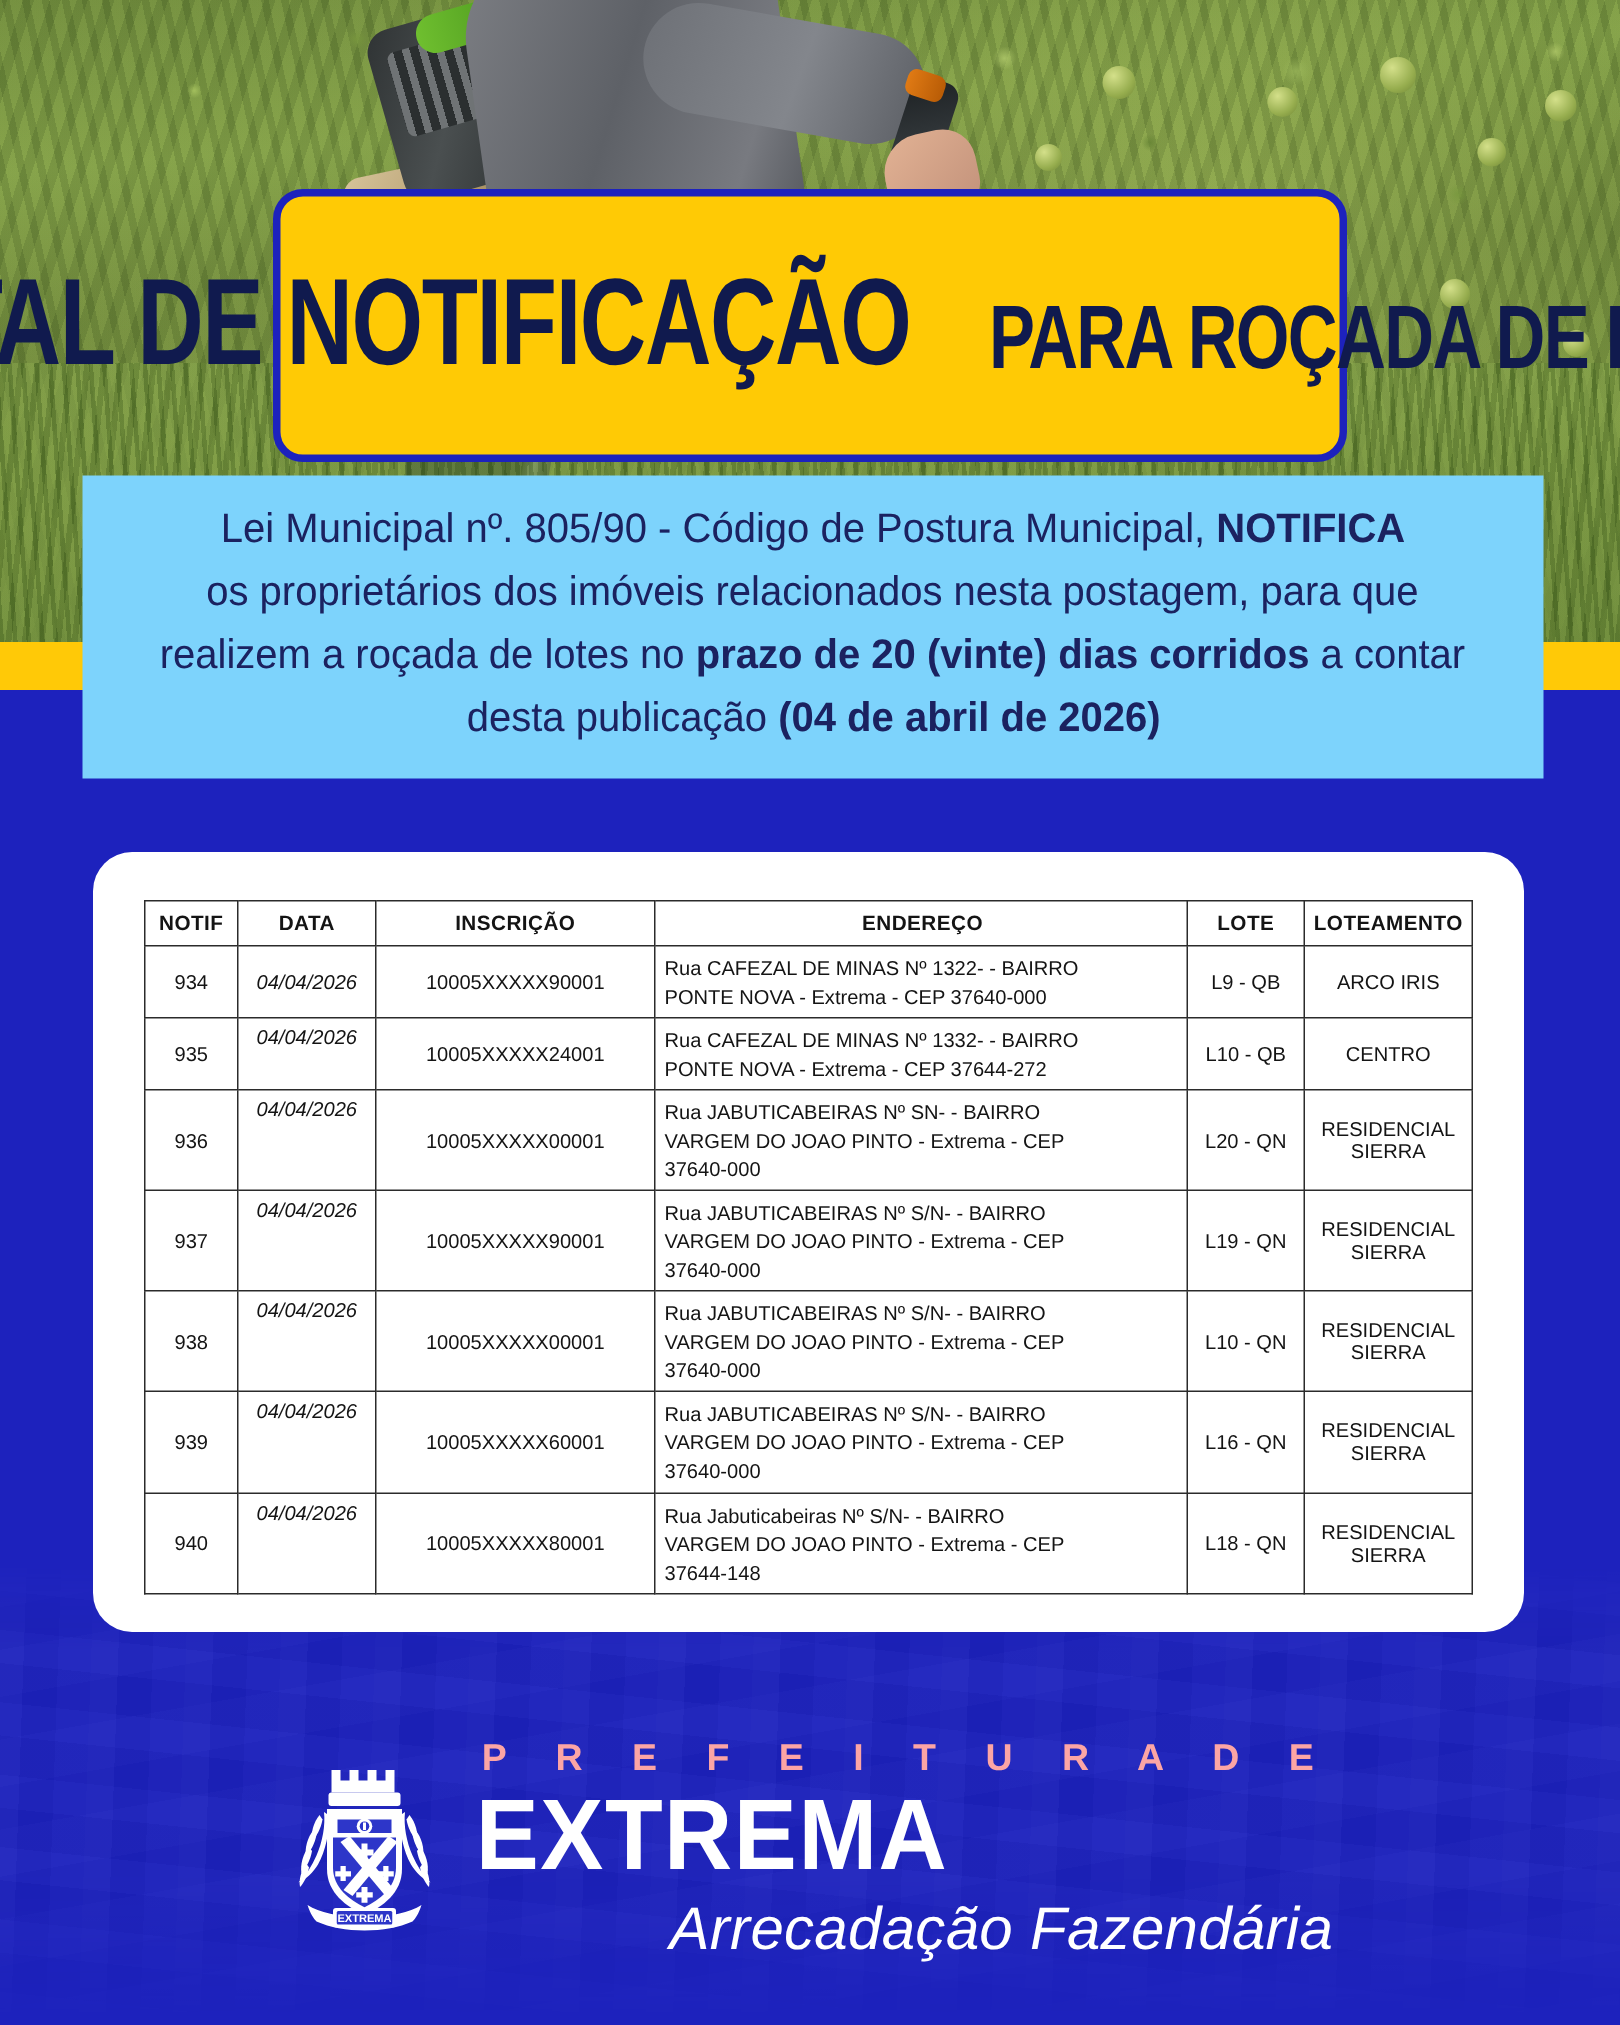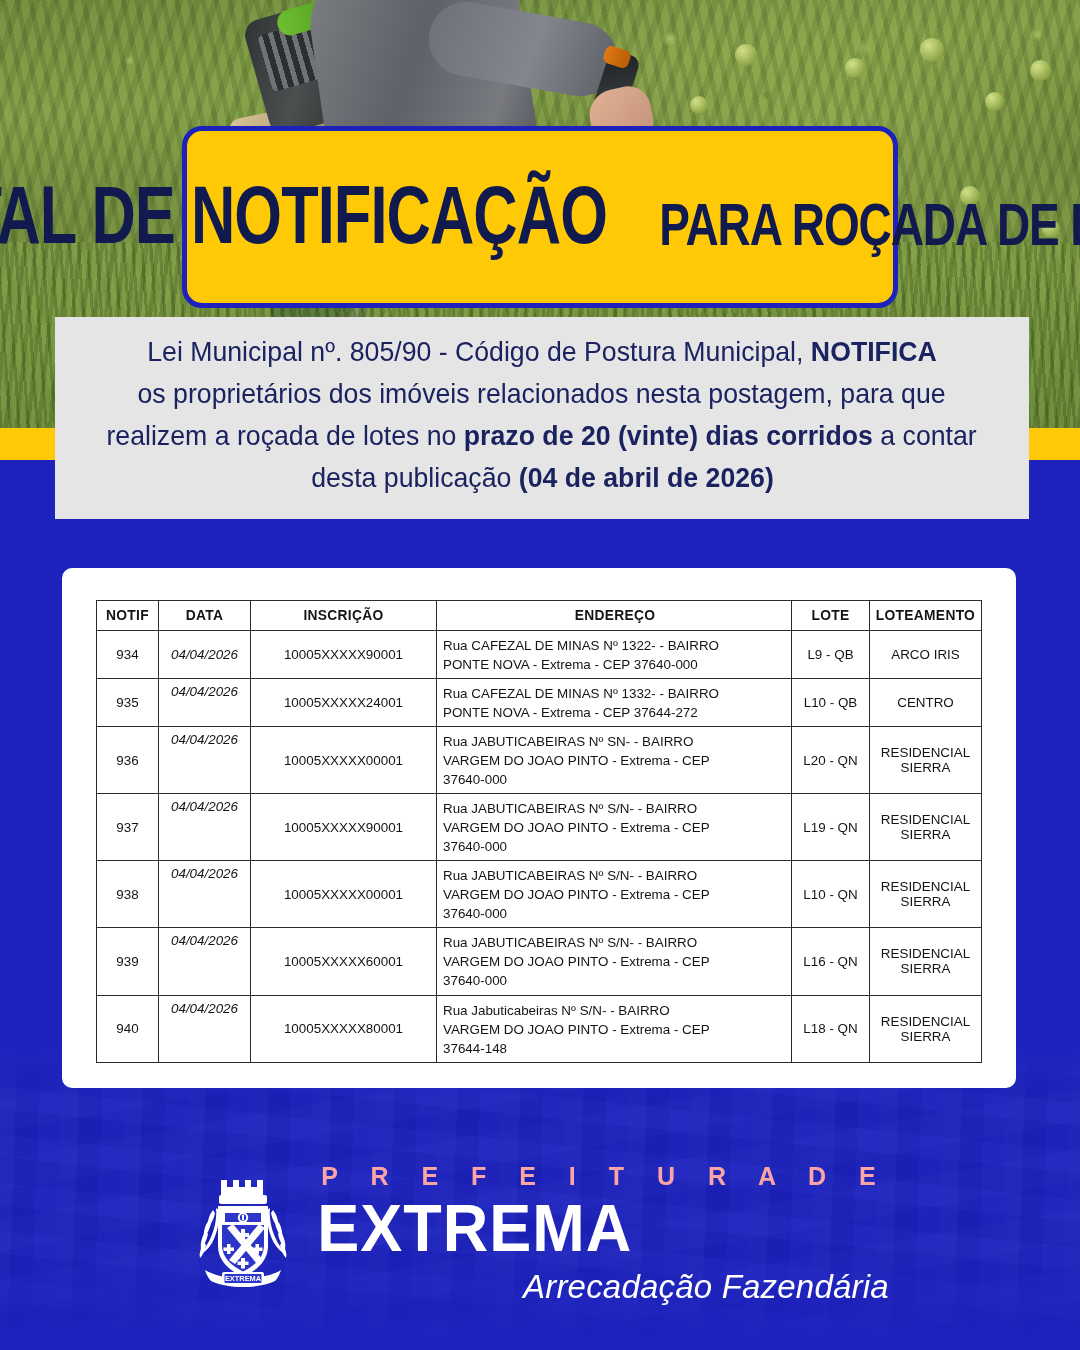--- a/index.html
+++ b/index.html
@@ -164,37 +164,37 @@
     font-size:50px; font-weight:700; color:#101a4e;
     letter-spacing:-1.2px; line-height:1;
     transform:scaleX(.92) scaleY(1.2);
     margin-top:22px;
     white-space:nowrap;
   }
 
   
   .law-panel{
     position:absolute; left:55px; top:317px; width:974px; height:202px;
-    background:#e5e5e5;
+    background:#7dd3fc;
     display:flex; flex-direction:column;
     align-items:center; justify-content:center;
     padding:8px 16px 14px;
   }
   .law-line{
     color:#1b2260; font-size:27.5px; line-height:1.52;
     text-align:center; white-space:nowrap;
     transform:scaleX(.97);
   }
   .law-line b{ font-weight:700; }
 
   
   .table-card{
     position:absolute; left:62px; top:568px; width:954px; height:520px;
     background:#ffffff;
-    border-radius:10px;
+    border-radius:26px;
     padding:32px 34px;
   }
   table{
     width:100%; border-collapse:collapse;
     table-layout:fixed;
   }
   th,td{
     border:1.6px solid #2b2b2b;
     font-size:13.4px; color:#141414;
     padding:4px 5px;
@@ -227,21 +227,21 @@
   .brand-top{
     color:#fca5a5; font-size:25px; font-weight:700; letter-spacing:13px;
     line-height:1; margin-left:4px;
   }
   .brand-main{
     color:#fff; font-size:63px; font-weight:700; letter-spacing:1px;
     line-height:1; margin-top:6px;
     transform:scaleY(1.06); transform-origin:left top;
   }
   .brand-sub{
-    color:#fff; font-size:33px; font-style:italic; font-weight:400;
+    color:#fff; font-size:40px; font-style:italic; font-weight:400;
     line-height:1; margin-top:12px; text-align:right;
     letter-spacing:.2px;
   }
 </style>
 </head>
 <body>
 
 <div class="bg-blue"></div>
 <div class="bg-texture"></div>
 

